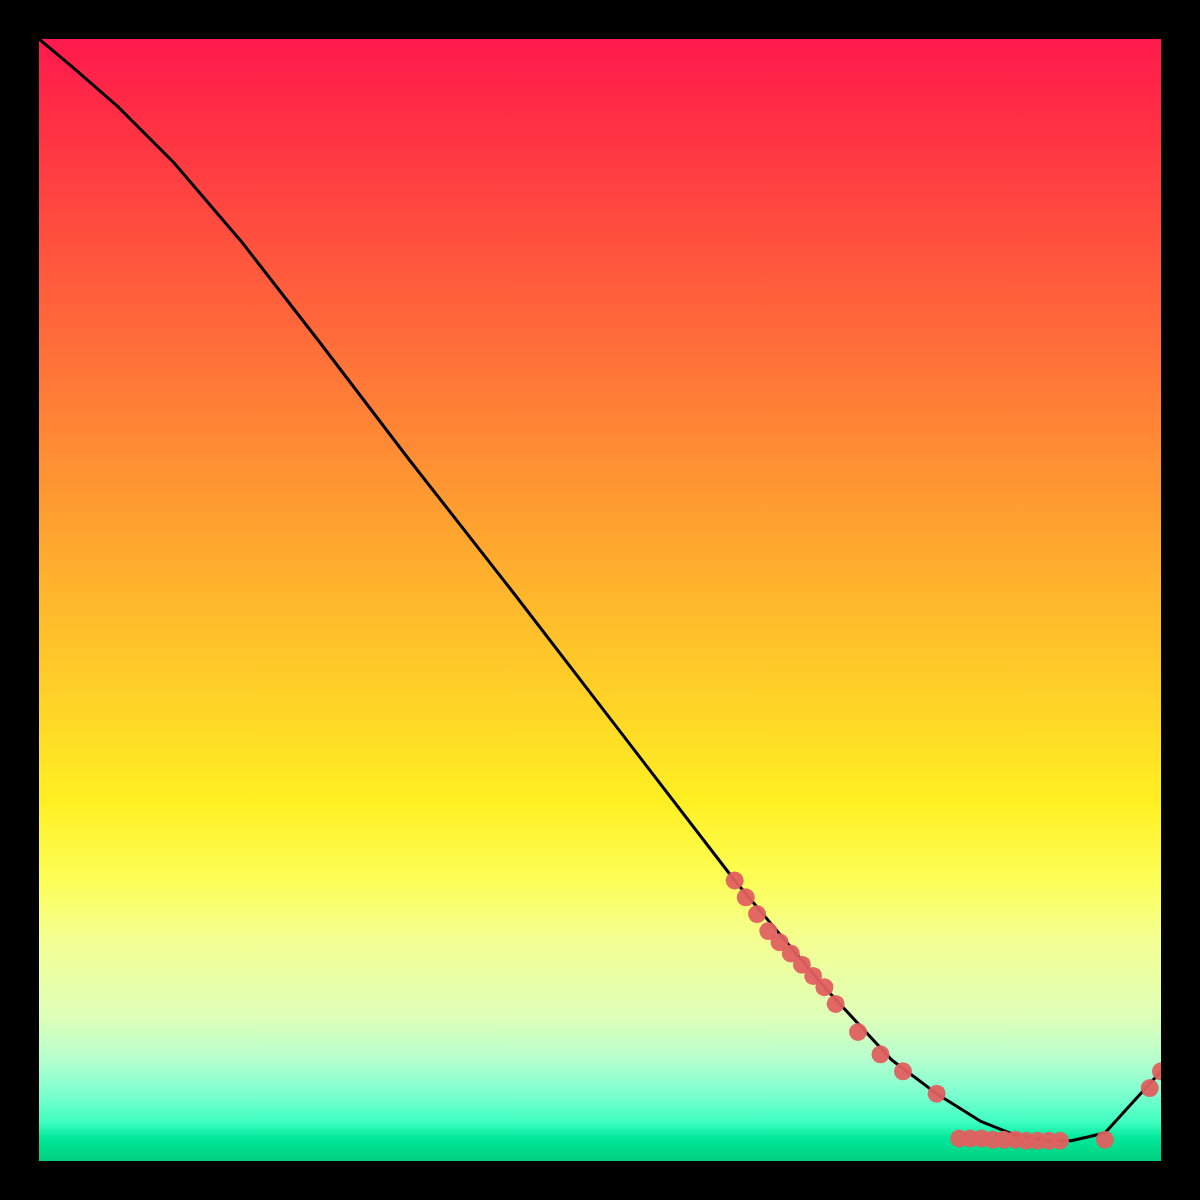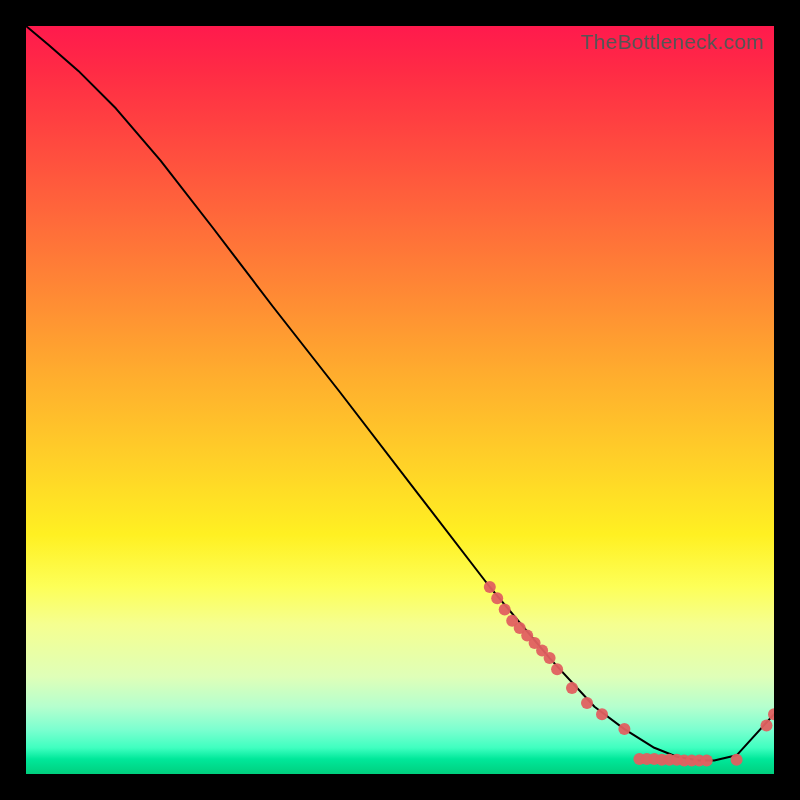--- a/index.html
+++ b/index.html
@@ -60,21 +60,20 @@
     top: 0;
     width: 748px;
     height: 748px;
   }
 </style>
 </head>
 <body>
 
 <div class="frame">
   <div class="plot">
-    <div class="watermark">TheBottleneck.com</div>
     <svg class="overlay" viewBox="0 0 748 748" preserveAspectRatio="none">
       <path id="curve-path" fill="none" stroke="#000" stroke-width="2" stroke-linecap="round" stroke-linejoin="round" d="M0.0 0.0 L22.4 18.7 L52.4 44.9 L89.8 82.3 L134.6 134.6 L187.0 202.0 L246.8 280.5 L314.2 366.5 L389.0 463.8 L463.8 561.0 L523.6 632.1 L568.5 680.7 L598.4 703.1 L628.3 721.8 L650.8 730.8 L673.2 734.5 L688.2 734.5 L710.6 729.3 L748.0 688.2"></path>
       <g id="scatter-group">
           <circle cx="463.8" cy="561.0" r="6" fill="#e06060" fill-opacity="0.95"></circle>
           <circle cx="471.2" cy="572.2" r="6" fill="#e06060" fill-opacity="0.95"></circle>
           <circle cx="478.7" cy="583.4" r="6" fill="#e06060" fill-opacity="0.95"></circle>
           <circle cx="486.2" cy="594.7" r="6" fill="#e06060" fill-opacity="0.95"></circle>
           <circle cx="493.7" cy="602.1" r="6" fill="#e06060" fill-opacity="0.95"></circle>
           <circle cx="501.2" cy="609.6" r="6" fill="#e06060" fill-opacity="0.95"></circle>
           <circle cx="508.6" cy="617.1" r="6" fill="#e06060" fill-opacity="0.95"></circle>

